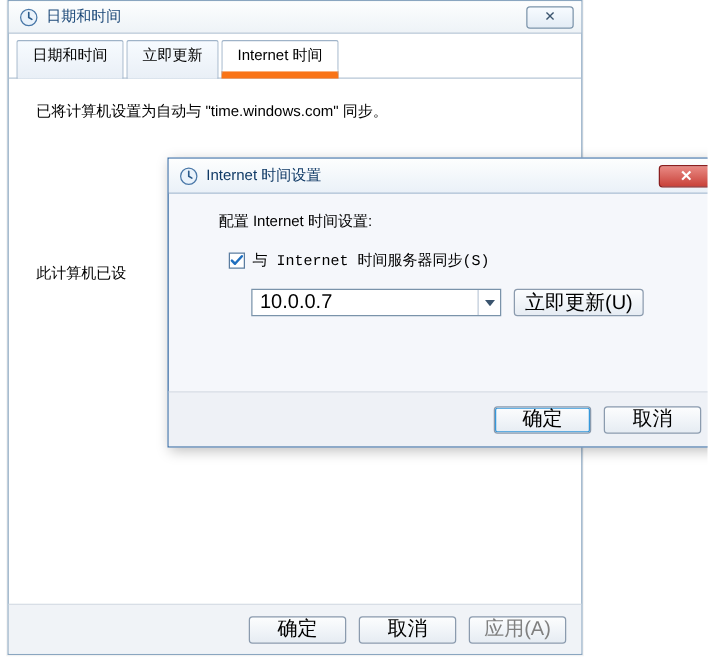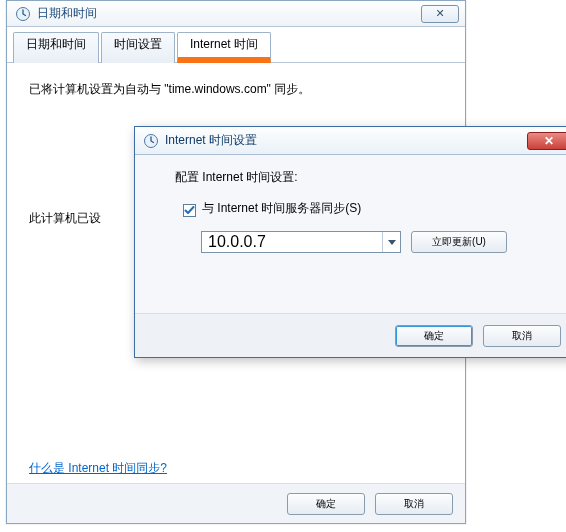--- a/index.html
+++ b/index.html
@@ -79,21 +79,21 @@
     display:flex; justify-content:flex-end; align-items:center;
     gap: 10px; padding-right: 12px;
   }
   .btn {
     min-width: 78px;
     height: 22px;
     border: 1px solid #8b9bae;
     border-radius: 3px;
     background: linear-gradient(#fcfdfe,#e6ecf3);
     display:flex; align-items:center; justify-content:center;
-    font-size:10px;
+    font-size:16px;
     padding: 0 8px;
   }
   .btn.disabled { color:#808080; }
   .btn.default { box-shadow: 0 0 0 1px #3598db inset; }
 
   
   .win2 {
     position: absolute;
     left: 118px; top: 126px;
     width: 442px; height: 232px;
@@ -114,21 +114,21 @@
     border-radius: 3px;
     border: 1px solid #8a1f1f;
     background: linear-gradient(#e98a84,#c9423a);
     display:flex; align-items:center; justify-content:center;
     color:#fff; font-weight:bold; font-family: Arial;
   }
   .body2 {
     padding: 14px 20px 0 40px;
   }
   .heading2 { margin-bottom: 14px; }
-  .chkrow { display:flex; align-items:flex-end; gap:6px; margin-bottom: 14px; padding-left: 8px;}
+  .chkrow { display:flex; align-items:center; gap:6px; margin-bottom: 14px; padding-left: 8px; font-family: Liberation Mono, monospace;}
   .chkbox {
     width:13px; height:13px;
     border:1px solid #5b7da0;
     background:#fff;
     display:flex; align-items:center; justify-content:center;
   }
   .chkbox svg { width:11px; height:11px; display:block; }
   .serverrow { display:flex; align-items:center; gap:10px; padding-left: 26px; margin-bottom:18px;}
   .combo {
     display:flex; align-items:center;
@@ -165,40 +165,40 @@
     </span>
     <span class="title1-text">日期和时间</span>
     <span class="spacer"></span>
     <div class="closebtn1">
       <span>✕</span>
     </div>
   </div>
 
   <div class="tabs">
     <div class="tab"><span>日期和时间</span></div>
-    <div class="tab"><span>时间设置</span></div>
+    <div class="tab"><span>立即更新</span></div>
     <div class="tab active"><span>Internet 时间</span></div>
   </div>
 
   <div class="body1">
     <div class="line">已将计算机设置为自动与 "time.windows.com" 同步。</div>
     <div style="height:92px"></div>
     <div class="line">此计算机已设</div>
 
-    <div style="position:absolute; left:22px; bottom:16px;">
-      <a class="link">什么是 Internet 时间同步?</a>
-    </div>
   </div>
 
   <div class="footer1">
     <div class="btn">
         <span>确定</span>
       </div>
     <div class="btn">
         <span>取消</span>
+      </div>
+    <div class="btn disabled">
+        <span>应用(A)</span>
       </div>
   </div>
 </div>
 
 <div class="win2">
   <div class="titlebar2">
     <span class="sysicon">
       <svg viewBox="0 0 16 16">
           <circle cx="8" cy="8" r="6.5" fill="#e9f2fb" stroke="#4a78a8"></circle>
           <path d="M8 4v4l2.5 1.5" stroke="#2a5a8a" stroke-width="1.3" fill="none" stroke-linecap="round"></path>

